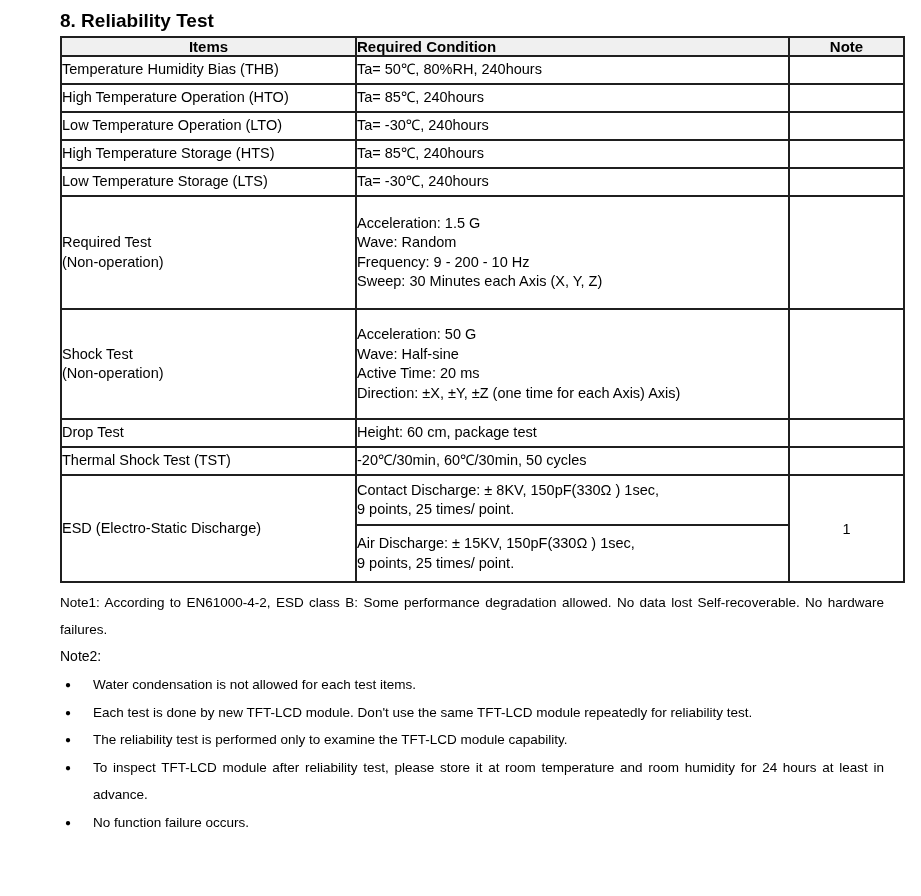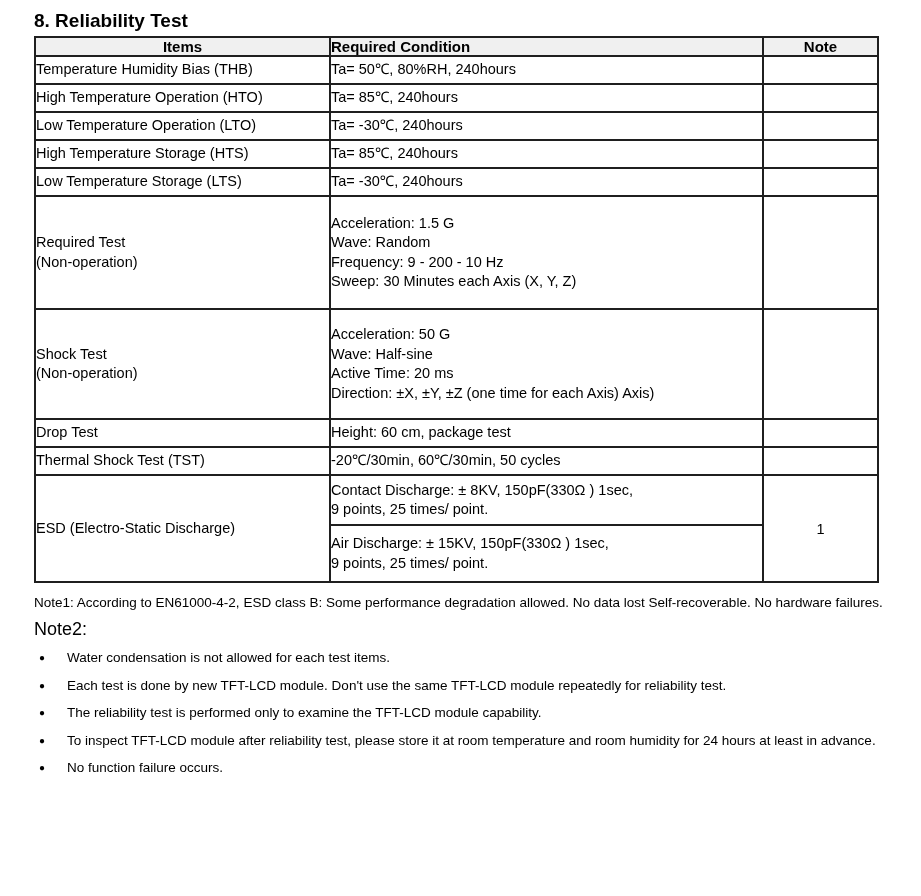--- a/index.html
+++ b/index.html
@@ -2,21 +2,21 @@
 <html><head>
 <meta charset="utf-8">
 <style>
   * { box-sizing: border-box; }
   html, body { background: #ffffff; }
   body {
     width: 921px; height: 896px; margin: 0; overflow: hidden;
     color: #000000;
     font-family: "Liberation Sans", sans-serif;
   }
-  .page { padding: 9px 37px 0 34px; }
+  .page { padding: 9px 37px 0 60px; }
 
   .title { font-size: 19px; font-weight: 700; line-height: 23px; }
   .intro { font-size: 14.5px; line-height: 16px; margin-top: 20px; margin-bottom: 6px; }
 
   table.rel { border-collapse: collapse; table-layout: fixed; width: 843px; margin-top: 4px; }
   table.rel col.c1 { width: 295px; }
   table.rel col.c2 { width: 433px; }
   table.rel col.c3 { width: 115px; }
   table.rel th, table.rel td {
     border: 2px solid #1f1f1f;
@@ -33,21 +33,21 @@
   td.cond { padding-left: 13px; line-height: 19.5px; }
   td.notec { text-align: center; }
 
   tr.r-simple { height: 28px; }
   tr.r-vib    { height: 113px; }
   tr.r-shock  { height: 110px; }
   tr.r-esd1   { height: 50px; }
   tr.r-esd2   { height: 57px; }
 
   .note1 { font-size: 13.5px; line-height: 27px; margin-top: 6px; text-align: justify; }
-  .note2 { font-size: 18px; line-height: 26px; }
+  .note2 { font-size: 14px; line-height: 26px; }
 
   .bullets { margin-top: 2px; }
   .bullet { display: flex; font-size: 13.5px; line-height: 27.5px; }
   .bullet .dot { flex: none; width: 33px; padding-left: 5px; font-size: 10px; line-height: 27.5px; }
   .bullet .txt { flex: 1; text-align: justify; }
 </style>
 </head>
 <body>
 
 <div class="page">

